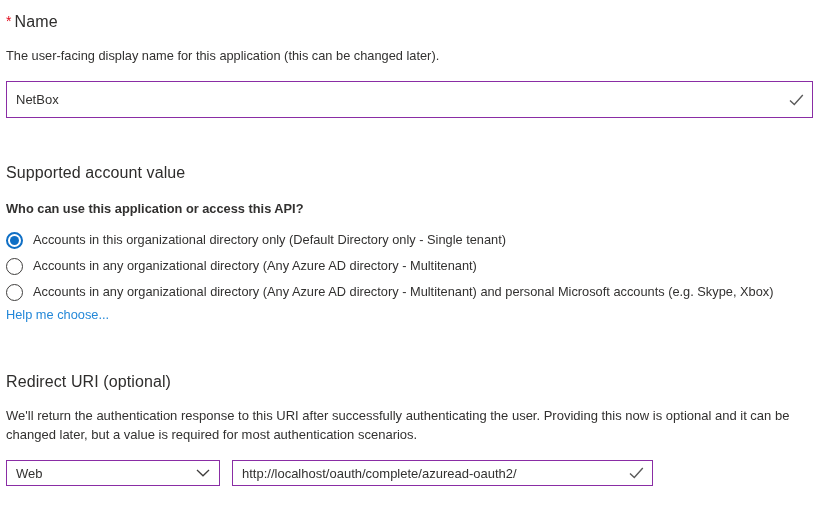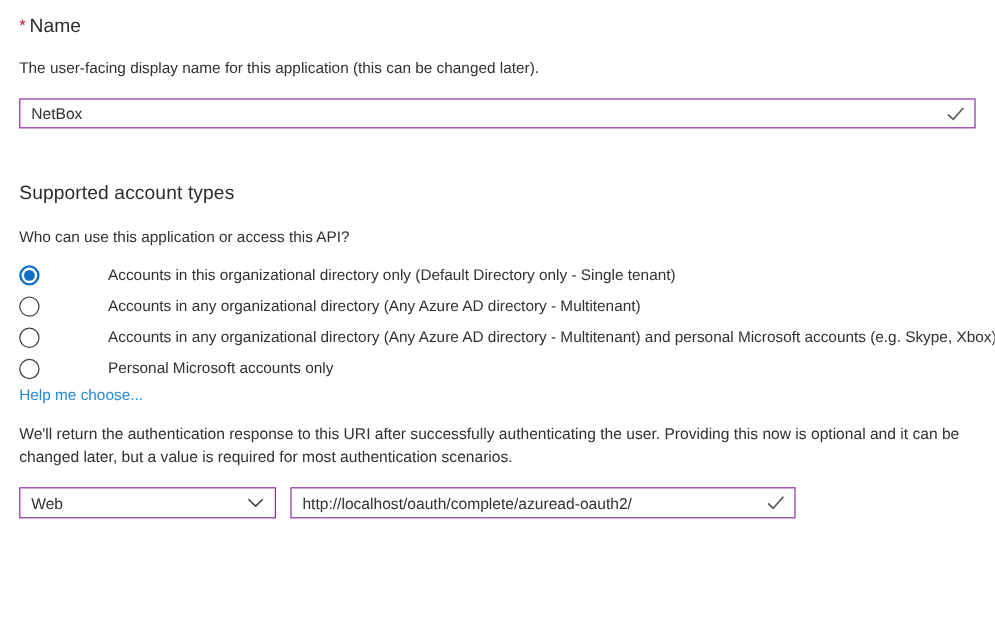--- a/index.html
+++ b/index.html
@@ -13,21 +13,21 @@
   * { box-sizing: border-box; }
   html, body { margin: 0; padding: 0; background: #ffffff; }
   body {
     font-family: "Liberation Sans", sans-serif;
     color: var(--text);
     -webkit-font-smoothing: antialiased;
   }
   .page {
     width: 829px;
     height: 516px;
-    padding: 11px 16px 0 16px;
+    padding: 11px 16px 0 6px;
     position: relative;
     overflow: hidden;
     background: #ffffff;
   }
   .section-title {
     font-size: 16px;
     font-weight: 400;
     color: #2e2d2c;
     line-height: 20px;
     margin: 0;
@@ -41,21 +41,21 @@
   }
   .desc {
     font-size: 12.8px;
     line-height: 17px;
     margin: 15px 0 16px 0;
     color: var(--text);
   }
   
   .text-field {
     margin-top: 17px;
-    height: 25px;
+    height: 37px;
     border: 1px solid var(--input-border);
     background: #fff;
     display: flex;
     align-items: center;
     position: relative;
     justify-content: flex-end;
   }
   .text-field input {
     border: none;
     outline: none;
@@ -73,28 +73,28 @@
     top: 50%;
     transform: translateY(-50%);
     color: var(--check);
     display: flex;
   }
   
   .account-title { margin-top: 45px; }
   .question {
     font-size: 12.8px;
     margin: 18px 0 0 0;
+    font-weight: bold;
   }
   .radio-group { margin-top: 11px; }
   .radio-row {
     display: flex;
     align-items: center;
     height: 26px;
     cursor: pointer;
-    gap: 47px;
   }
   .radio-circle {
     width: 17px;
     height: 17px;
     border: 1.5px solid #3f3e3d;
     border-radius: 50%;
     flex: none;
     position: relative;
     margin-right: 10px;
     background: #fff;
@@ -178,46 +178,43 @@
   <div class="text-field">
     <input type="text" value="NetBox" style="">
     <span class="field-check">
       <svg width="15" height="12" viewBox="0 0 15 12">
         <polyline points="1,6.5 5.3,10.5 13.8,1" fill="none" stroke="currentColor" stroke-width="1.4"></polyline>
       </svg>
     </span>
   </div>
 
   
-  <h2 class="section-title account-title">Supported account types</h2>
+  <h2 class="section-title account-title">Supported account value</h2>
 
   <p class="question">Who can use this application or access this API?</p>
 
   <div class="radio-group">
     <div class="radio-row selected">
       <span class="radio-circle"></span>
       <span class="radio-label">Accounts in this organizational directory only (Default Directory only - Single tenant)</span>
     </div>
     <div class="radio-row">
       <span class="radio-circle"></span>
       <span class="radio-label">Accounts in any organizational directory (Any Azure AD directory - Multitenant)</span>
     </div>
     <div class="radio-row">
       <span class="radio-circle"></span>
       <span class="radio-label">Accounts in any organizational directory (Any Azure AD directory - Multitenant) and personal Microsoft accounts (e.g. Skype, Xbox)</span>
     </div>
-    <div class="radio-row">
-      <span class="radio-circle"></span>
-      <span class="radio-label">Personal Microsoft accounts only</span>
-    </div>
   </div>
 
   <a class="help-link">Help me choose...</a>
 
   
+  <h2 class="section-title redirect-title">Redirect URI (optional)</h2>
 
   <p class="redirect-desc">We'll return the authentication response to this URI after successfully authenticating the user. Providing this now is optional and it can be changed later, but a value is required for most authentication scenarios.</p>
 
   <div class="uri-row">
     <div class="dropdown">
       <span>Web</span>
       <span class="chevron">
         <svg width="14" height="8" viewBox="0 0 14 8">
           <polyline points="1,1 7,6.8 13,1" fill="none" stroke="currentColor" stroke-width="1.3"></polyline>
         </svg>

